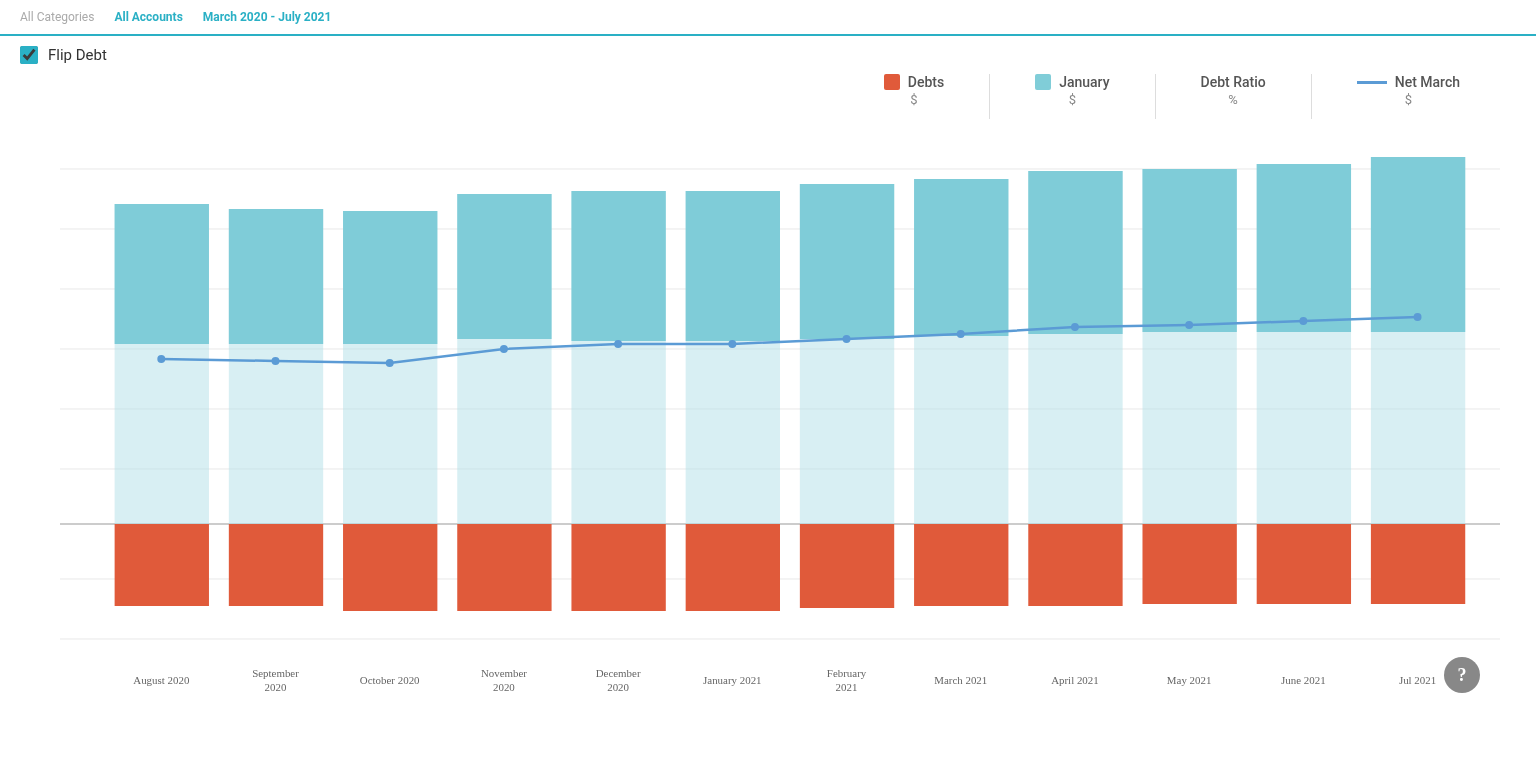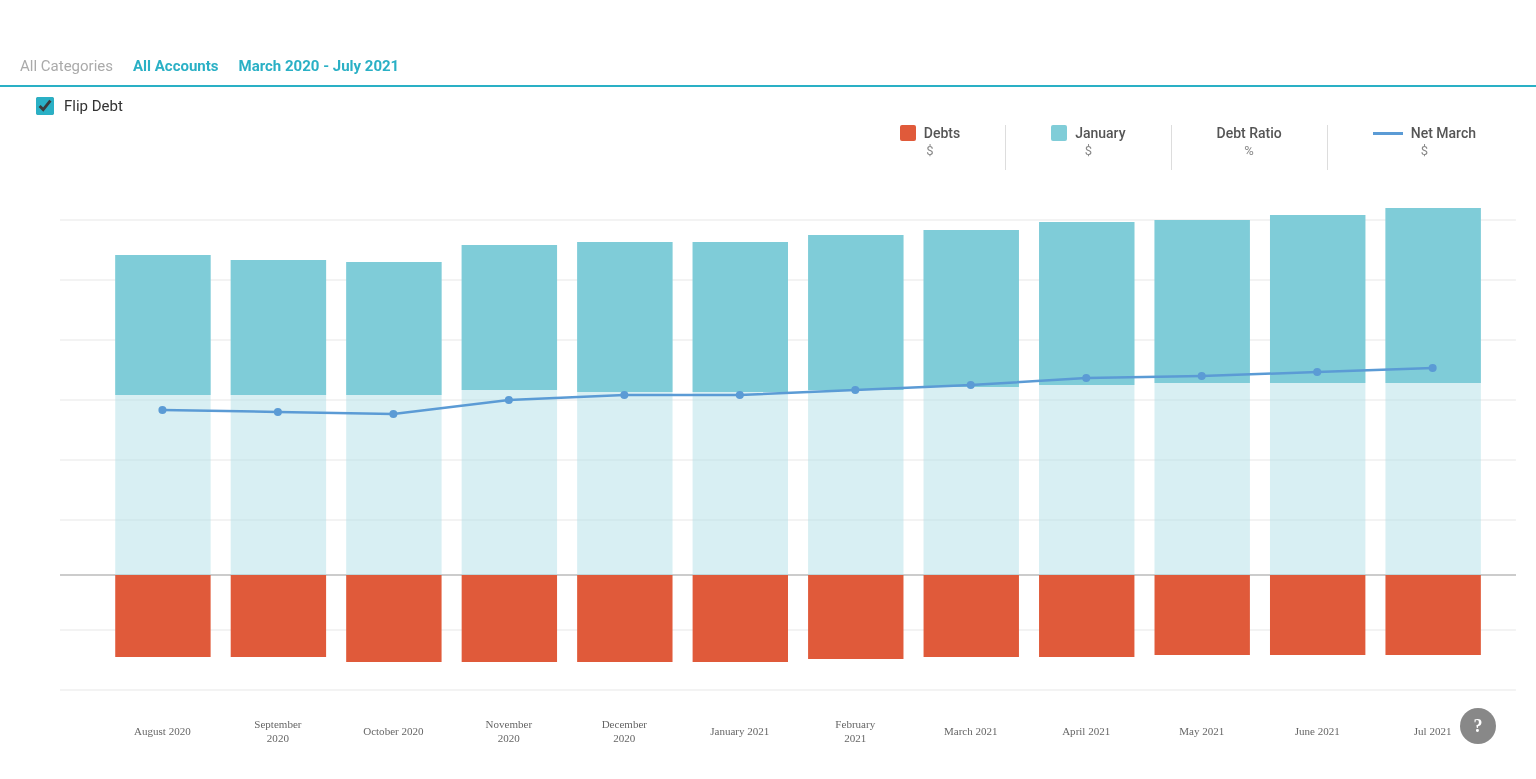--- a/index.html
+++ b/index.html
@@ -14,53 +14,52 @@
 
     .top-bar {
       display: flex;
       align-items: center;
       padding: 10px 20px;
       border-bottom: 2px solid #2ab0c5;
       gap: 20px;
     }
 
     .top-bar-item {
-      font-size: 15px;
+      font-size: 12px;
       color: #aaa;
-      margin-top: 47px;
     }
 
     .top-bar-item.active {
       color: #2ab0c5;
       font-weight: 700;
     }
 
     .flip-debt-row {
       display: flex;
       align-items: center;
-      padding: 10px 36px;
+      padding: 10px 20px;
       gap: 10px;
     }
 
     .flip-debt-row input[type="checkbox"] {
       width: 18px;
       height: 18px;
       accent-color: #2ab0c5;
     }
 
     .flip-debt-label {
       font-size: 15px;
       color: #333;
     }
 
     .chart-container {
       position: relative;
       width: 100%;
       height: calc(779px - 90px);
-      padding: 0 20px 0 60px;
+      padding: 0 36px 0 60px;
     }
 
     
     .legend {
       display: flex;
       justify-content: flex-end;
       align-items: flex-start;
       padding: 0 40px 0 0;
       gap: 40px;
       margin-bottom: 10px;

